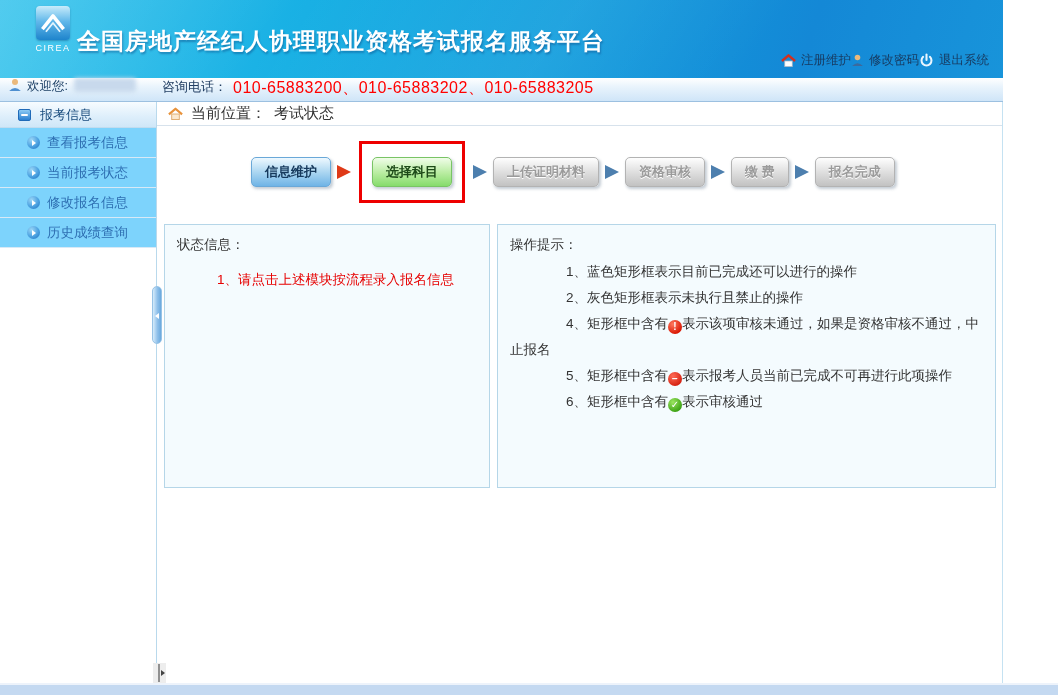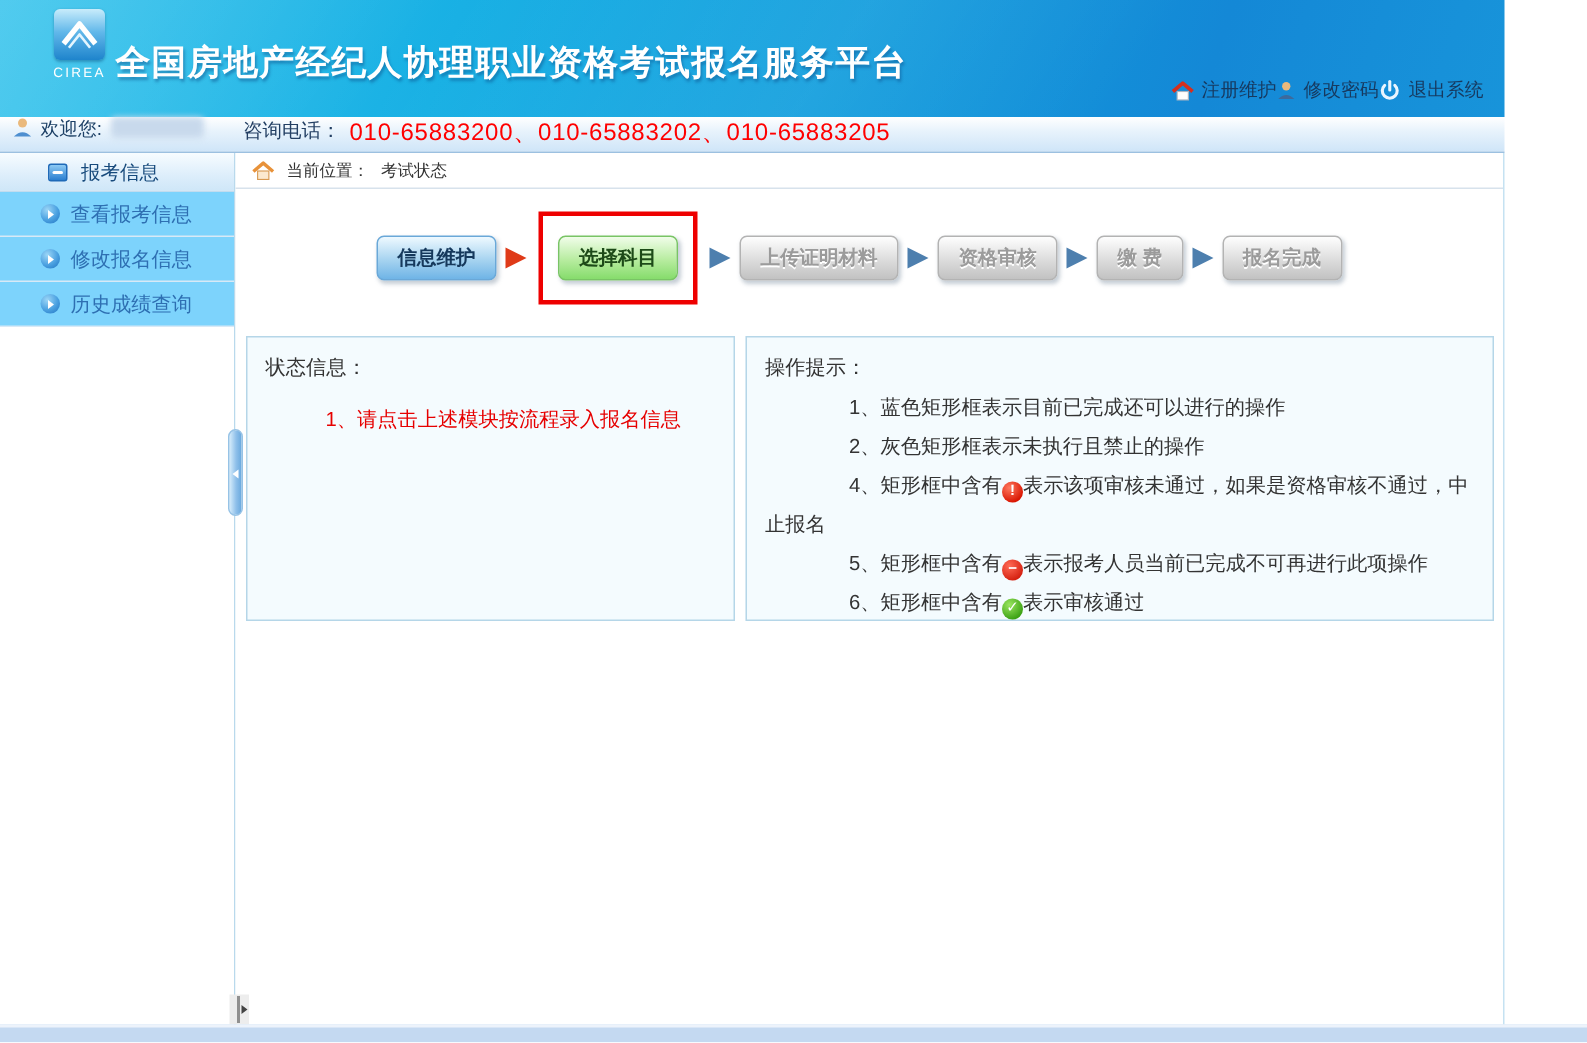--- a/index.html
+++ b/index.html
@@ -26,57 +26,57 @@
   .welcome { height:24px; background:linear-gradient(180deg,#ffffff 0%,#e8f3fc 40%,#cfe5f8 100%);
     border-bottom:1px solid #9cc0e0; display:flex; align-items:flex-start; padding-left:8px; }
   .welcome .wtxt { color:#1d4066; font-size:12.5px; margin-left:5px; }
   .blur-name { width:62px; height:14px; margin-left:6px; border-radius:3px; background:#c8d9ec; filter:blur(2px); }
   .phone-label { color:#233f63; font-size:13px; margin-left:26px; }
   .phone-nums { color:#ff0000; font-size:16px; margin-left:6px; letter-spacing:.5px; }
 
   
   .body-row { display:flex; height:581px; }
   .sidebar { width:157px; border-right:1px solid #b9d9ec; background:#fff; }
-  .side-hdr { height:26px; display:flex; align-items:center; padding-left:32px; gap:9px;
+  .side-hdr { height:26px; display:flex; align-items:center; padding-left:18px; gap:9px;
     background:linear-gradient(180deg,#f7fcff 0%,#ddeefb 60%,#cfe7f8 100%); border-bottom:1px solid #c2dcef;text-align:right; }
   .side-hdr .lbl { color:#174a7c; font-size:13px; }
   .minus-icon { width:13px; height:12px; border-radius:2px; border:1px solid #1f6ab8;
     background:linear-gradient(180deg,#8ccaf4,#2b7fd0); position:relative; }
   .minus-icon::after { content:""; position:absolute; left:2px; right:2px; top:4px; height:2px; background:#fff; border-radius:1px; }
   .side-item { height:30px; display:flex; align-items:center; padding-left:27px; gap:7px;
     border-bottom:1px solid #d8e9f6; cursor:pointer; background:#7dd3fc; }
   .side-item .lbl { color:#2e6fb2; font-size:13.5px; }
   .circle-arrow { width:13px; height:13px; border-radius:50%;
     background:radial-gradient(circle at 35% 30%, #9bd6f7 0%, #4aa0e0 55%, #1f72c0 100%); position:relative; flex:none; }
   .circle-arrow::after { content:""; position:absolute; left:5px; top:3.5px; width:0; height:0;
     border-left:4px solid #fff; border-top:3px solid transparent; border-bottom:3px solid transparent; }
 
   .content { flex:1; background:#fff; border-right:1px solid #c5e2f2; }
   .crumb { height:24px; display:flex; align-items:center; gap:8px; padding-left:11px;
     border-bottom:1px solid #d7e2ec; }
-  .crumb .txt { color:#333; font-size:11px; }
+  .crumb .txt { color:#333; font-size:15px; }
 
   
   .flow-row { height:92px; display:flex; align-items:center; padding-left:94px; }
   .step { height:30px; padding:0 13px; border-radius:5px; display:flex; align-items:center; justify-content:center;
     font-size:13px; font-weight:bold; cursor:pointer; box-shadow:1.5px 2px 3px rgba(110,130,150,.4); white-space:nowrap; }
   .step.blue { background:linear-gradient(180deg,#eef9ff 0%,#a6d3f0 55%,#6fb4e6 100%);
     border:1px solid #6aa8d8; color:#16395c; }
   .step.green { background:linear-gradient(180deg,#f0fde9 0%,#b7ec9f 55%,#86dc6c 100%);
     border:1px solid #79c465; color:#1d4a18; }
   .step.gray { background:linear-gradient(180deg,#fefefe 0%,#dcdcdc 55%,#c2c2c2 100%);
     border:1px solid #b3b3b3; color:#9b9b9b; text-shadow:0 1px 0 #fff; }
   .flow-arrow { width:0; height:0; border-top:7px solid transparent; border-bottom:7px solid transparent; margin:0 6px; flex:none; }
   .flow-arrow.red { border-left:14px solid #df3a18; }
   .flow-arrow.blue { border-left:14px solid #4d7fae; }
   .step-highlight { border:3px solid #ee0000; padding:13px 10px; display:flex; align-items:flex-end; margin:0 2px; }
 
   
   .panels { display:flex; gap:7px; margin:6px 6px 0 7px; }
-  .panel { border:1px solid #b5d6e8; background:#f4fbfe; height:190px; }
+  .panel { border:1px solid #b5d6e8; background:#f4fbfe; height:264px; }
   .status-panel { width:326px; flex:none; padding:11px 12px; }
   .panel .ptitle { color:#333; font-size:13.5px; }
   .status-msg { color:#e60000; font-size:13.5px; margin:17px 0 0 40px; }
   .tips-panel { flex:1; padding:11px 14px 8px 12px; }
   .tips-list { margin-top:5px; }
   .tip-line { font-size:13.5px; color:#333; line-height:26px; text-indent:56px; }
   .mini { display:inline-block; width:14px; height:14px; border-radius:50%; color:#fff; font-size:10px;
     line-height:14px; text-align:center; font-weight:bold; vertical-align:-2px; text-indent:0; }
   .mini.alert { background:radial-gradient(circle at 35% 30%, #ff7a60, #d81400 75%); }
   .mini.stop  { background:radial-gradient(circle at 35% 30%, #ff6a55, #d42010 75%); }
@@ -163,20 +163,24 @@
     <div class="body-row">
 
       <div class="sidebar">
         <div class="side-hdr">
           <span class="minus-icon"></span>
           <span class="lbl">报考信息</span>
         </div>
         <div class="side-item">
           <span class="circle-arrow"></span>
           <span class="lbl">查看报考信息</span>
+        </div>
+        <div class="side-item">
+          <span class="circle-arrow"></span>
+          <span class="lbl">当前报考状态</span>
         </div>
         <div class="side-item">
           <span class="circle-arrow"></span>
           <span class="lbl">修改报名信息</span>
         </div>
         <div class="side-item">
           <span class="circle-arrow"></span>
           <span class="lbl">历史成绩查询</span>
         </div>
       </div>

